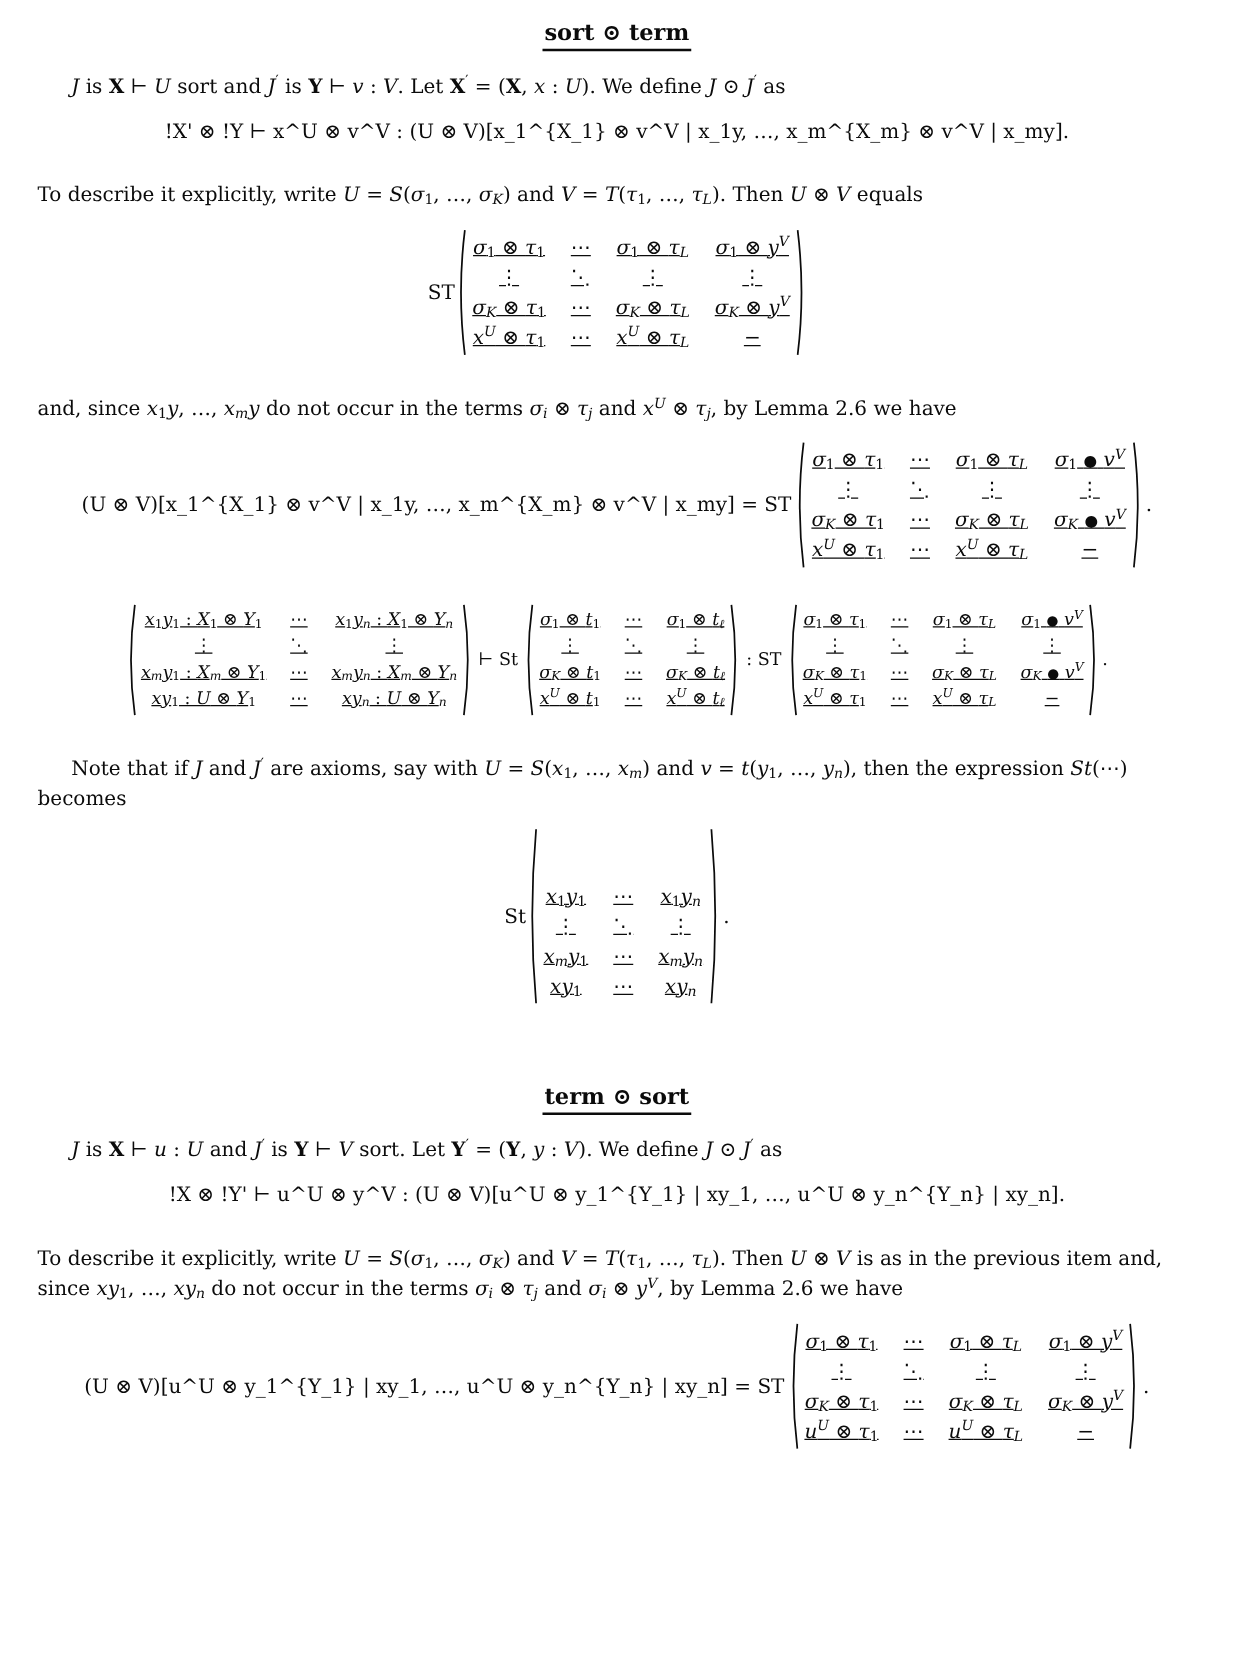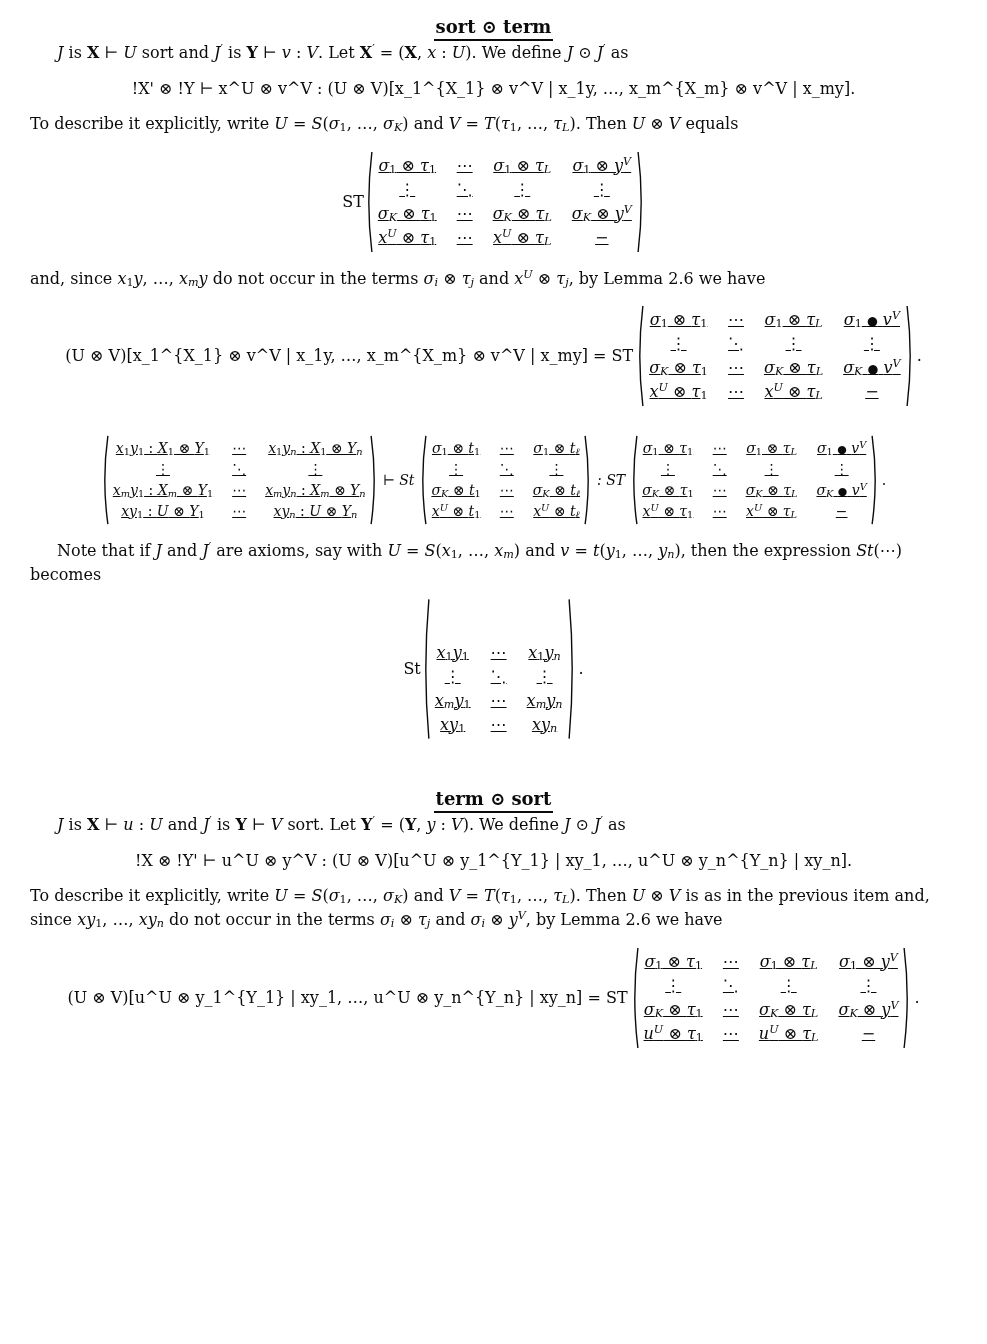--- a/index.html
+++ b/index.html
@@ -10,22 +10,22 @@
     padding: 14px 30px 10px 30px;
     font-family: "DejaVu Serif", "Liberation Serif", serif;
     color: #0b0b0b; font-size: 16px;
     display: flex; flex-direction: column;
   }
   .sectitle { text-align: center; margin-top: 2px; }
   .sectitle .underl {
     display: inline-block; font-weight: bold; font-size: 18px;
     border-bottom: 2px solid #0b0b0b; padding: 0 2px 2px 2px;
   }
-  .sectitle.s2 { margin-top: 34px; }
-  .para { line-height: 1.52; }
+  .sectitle.s2 { margin-top: 49px; }
+  .para { margin-top: 16px; line-height: 1.52; }
   .indent { text-indent: 27px; }
   .disp {
     display: flex; justify-content: center; align-items: center;
     margin: 14px 0 14px 0; white-space: nowrap;
   }
   .m i { font-style: italic; }
   .m b, .para b { font-style: normal; font-weight: bold; }
   sub, sup { line-height: 0; font-size: 0.70em; }
   sup { vertical-align: 0.52em; }
   sub { vertical-align: -0.22em; }
@@ -36,21 +36,21 @@
     align-items: center; justify-items: center;
     padding: 3px 5px; line-height: 1.5; text-decoration: underline;
   }
   .bp { width: 8px; height: auto; }
   .mpre { margin-right: 1px; }
   .mpost { margin-left: 3px; }
   .lhs { margin-right: 3px; }
   .midlab { margin: 0 7px; }
   .eq3 { font-size: 14px; }
   .eq3 .mgrid { column-gap: 19px; padding: 3px 4px; }
-  .eq3 .midlab { margin: 0 5px; font-style: italic; }
+  .eq3 .midlab { margin: 0 5px; }
   .disp.tight { margin-top: 10px; }
   .pagefoot {
     margin-top: auto; text-align: center; font-size: 16px;
     padding-bottom: 4px;
   }
 </style>
 </head>
 <body>
 
 <div class="page">

